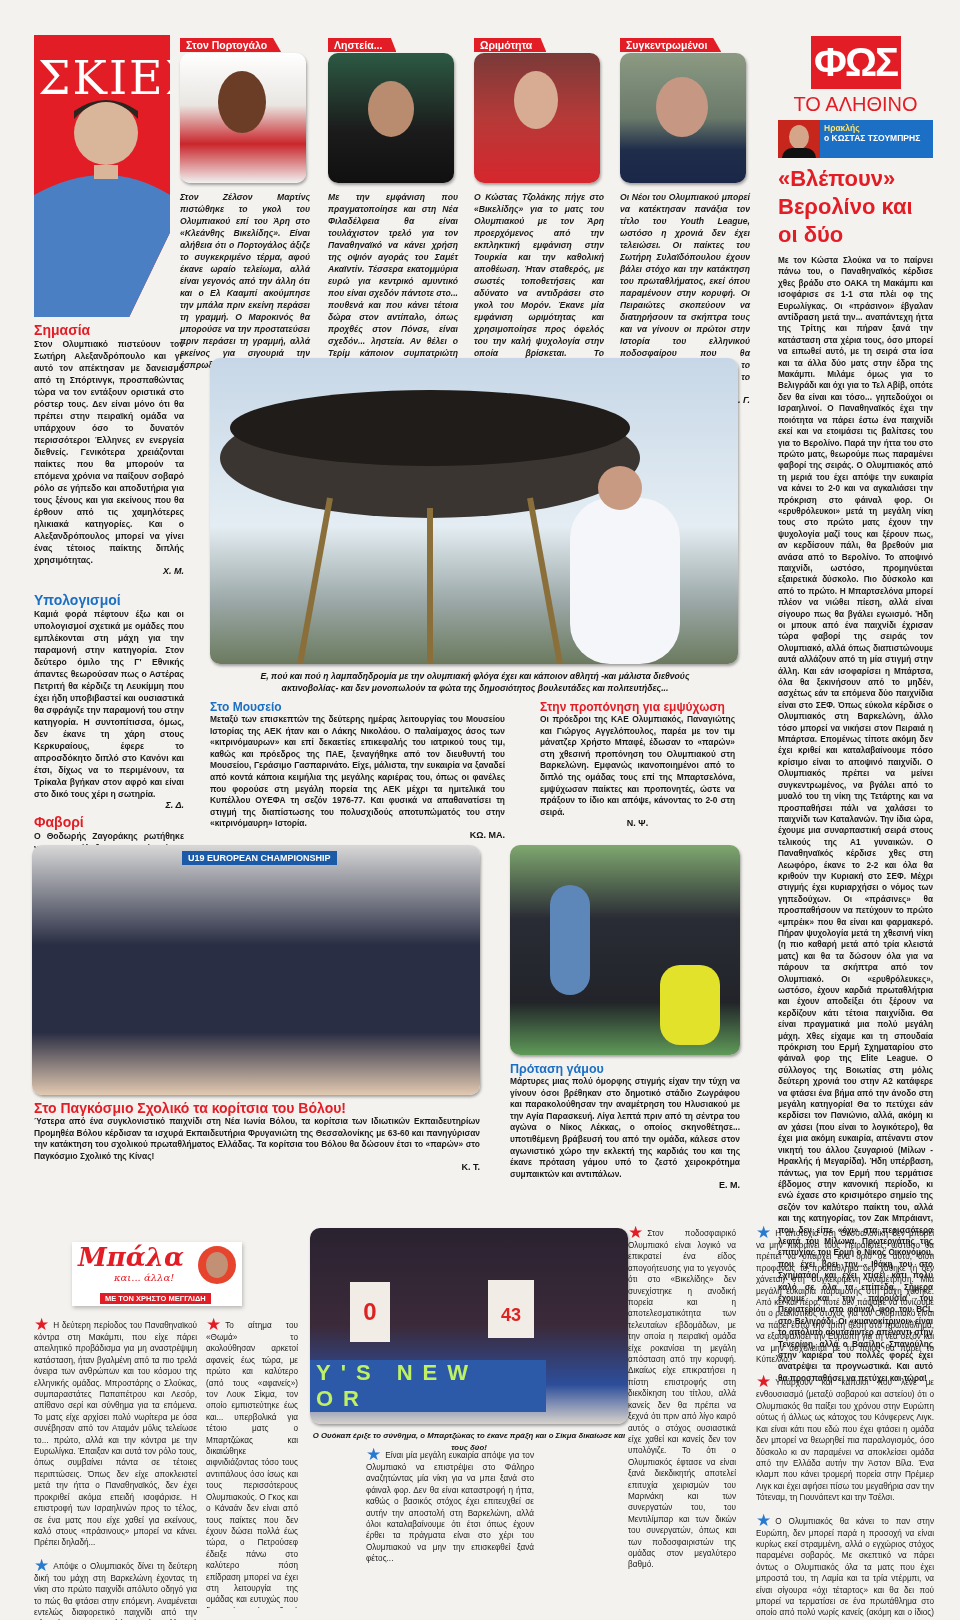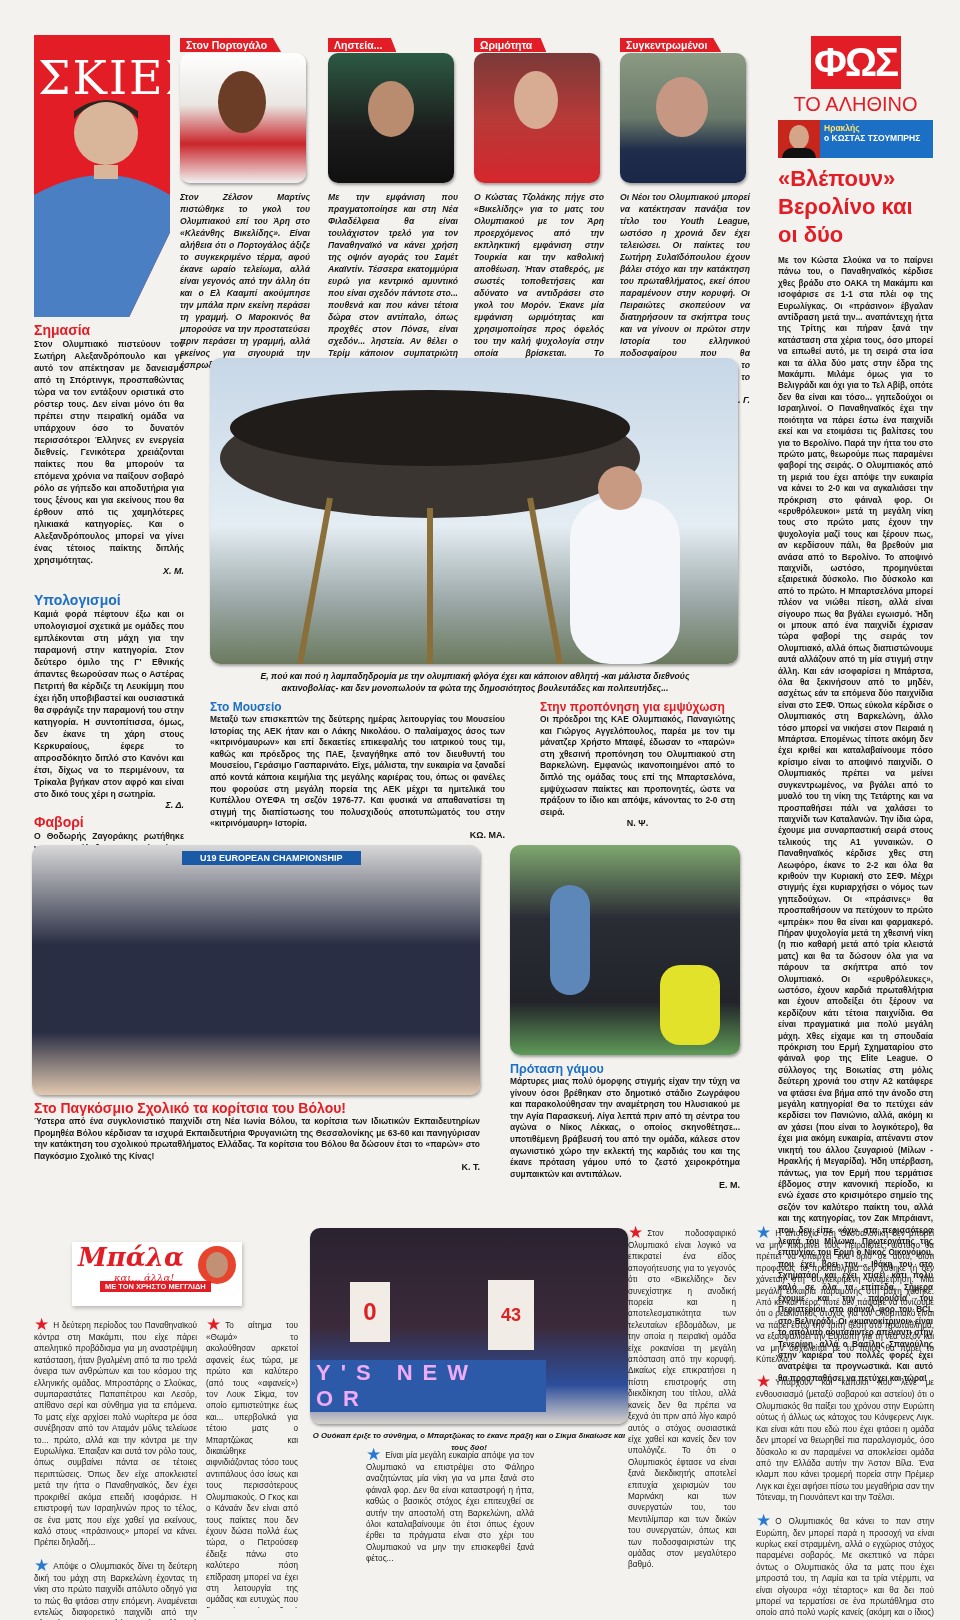--- a/index.html
+++ b/index.html
@@ -116,21 +116,21 @@
     <div style="flex:1;background:#1b6fc4;color:#fff;font-size:8.5px;font-weight:bold;padding:3px 4px;line-height:10px;">
       <div style="color:#ffe26b;">Ηρακλής</div>
       <div>ο ΚΩΣΤΑΣ ΤΣΟΥΜΠΡΗΣ</div>
     </div>
   </div>
   <div style="color:#e31d25;font-weight:bold;font-size:22px;line-height:28px;margin-top:7px;">«Βλέπουν» Βερολίνο και οι δύο</div>
   <div class="txt" style="font-size:8.2px;line-height:11.4px;margin-top:6px;">Με τον Κώστα Σλούκα να το παίρνει πάνω του, ο Παναθηναϊκός κέρδισε χθες βράδυ στο ΟΑΚΑ τη Μακάμπι και ισοφάρισε σε 1-1 στα πλέι οφ της Ευρωλίγκας. Οι «πράσινοι» έβγαλαν αντίδραση μετά την... αναπάντεχη ήττα της Τρίτης και πήραν ξανά την κατάσταση στα χέρια τους, όσο μπορεί να ειπωθεί αυτό, με τη σειρά στα ίσα και τα άλλα δύο ματς στην έδρα της Μακάμπι. Μιλάμε όμως για το Βελιγράδι και όχι για το Τελ Αβίβ, οπότε δεν θα είναι και τόσο... γηπεδούχοι οι Ισραηλινοί. Ο Παναθηναϊκός έχει την ποιότητα να πάρει έστω ένα παιχνίδι εκεί και να ετοιμάσει τις βαλίτσες του για το Βερολίνο. Παρά την ήττα του στο πρώτο ματς, θεωρούμε πως παραμένει φαβορί της σειράς. Ο Ολυμπιακός από τη μεριά του έχει απόψε την ευκαιρία να κάνει το 2-0 και να αγκαλιάσει την πρόκριση στο φάιναλ φορ. Οι «ερυθρόλευκοι» μετά τη μεγάλη νίκη τους στο πρώτο ματς έχουν την ψυχολογία μαζί τους και ξέρουν πως, αν κερδίσουν πάλι, θα βρεθούν μια ανάσα από το Βερολίνο. Το αποψινό παιχνίδι, ωστόσο, προμηνύεται εξαιρετικά δύσκολο. Πιο δύσκολο και από το πρώτο. Η Μπαρτσελόνα μπορεί πλέον να νιώθει πίεση, αλλά είναι σίγουρο πως θα βγάλει εγωισμό. Ήδη οι μπουκ από ένα παιχνίδι έχρισαν τώρα φαβορί της σειράς τον Ολυμπιακό, αλλά όπως διαπιστώνουμε αυτά αλλάζουν από τη μία στιγμή στην άλλη. Και εάν ισοφαρίσει η Μπάρτσα, όλα θα ξεκινήσουν από το μηδέν, ασχέτως εάν τα επόμενα δύο παιχνίδια είναι στο ΣΕΦ. Όπως εύκολα κέρδισε ο Ολυμπιακός στη Βαρκελώνη, άλλο τόσο μπορεί να νικήσει στον Πειραιά η Μπάρτσα. Επομένως τίποτε ακόμη δεν έχει κριθεί και καταλαβαίνουμε πόσο κρίσιμο είναι το αποψινό παιχνίδι. Ο Ολυμπιακός πρέπει να μείνει συγκεντρωμένος, να βγάλει από το μυαλό του τη νίκη της Τετάρτης και να προσπαθήσει πάλι να χαλάσει το παιχνίδι των Καταλανών. Την ίδια ώρα, έχουμε μια συναρπαστική σειρά στους τελικούς της Α1 γυναικών. Ο Παναθηναϊκός κέρδισε χθες στη Λεωφόρο, έκανε το 2-2 και όλα θα κριθούν την Κυριακή στο ΣΕΦ. Μέχρι στιγμής έχει κυριαρχήσει ο νόμος των γηπεδούχων. Οι «πράσινες» θα προσπαθήσουν να πετύχουν το πρώτο «μπρέικ» που θα είναι και φαρμακερό. Πήραν ψυχολογία μετά τη χθεσινή νίκη (η πιο καθαρή μετά από τρία κλειστά ματς) και θα τα δώσουν όλα για να πάρουν τα σκήπτρα από τον Ολυμπιακό. Οι «ερυθρόλευκες», ωστόσο, έχουν καρδιά πρωταθλήτρια και έχουν αποδείξει ότι ξέρουν να κερδίζουν κάτι τέτοια παιχνίδια. Θα είναι πραγματικά μια πολύ μεγάλη μάχη. Χθες είχαμε και τη σπουδαία πρόκριση του Ερμή Σχηματαρίου στο φάιναλ φορ της Elite League. Ο σύλλογος της Βοιωτίας στη μόλις δεύτερη χρονιά του στην Α2 κατάφερε να φτάσει ένα βήμα από την άνοδο στη μεγάλη κατηγορία! Θα το πετύχει εάν κερδίσει τον Πανιώνιο, αλλά, ακόμη κι αν χάσει (που είναι το λογικότερο), θα έχει μια ακόμη ευκαιρία, απέναντι στον νικητή του άλλου ζευγαριού (Μίλων - Ηρακλής ή Μεγαρίδα). Ήδη υπέρβαση, πάντως, για τον Ερμή που τερμάτισε έβδομος στην κανονική περίοδο, κι ενώ έχασε στο κρισιμότερο σημείο της σεζόν τον καλύτερο παίκτη του, αλλά και της κατηγορίας, τον Ζακ Μπράιαντ, που δεν είπε «όχι» στα περισσότερα λεφτά του Μίλωνα. Πρωτεργάτης της επιτυχίας του Ερμή ο Νίκος Οικονόμου, που έχει βρει την... Ιθάκη του στο Σχηματάρι και έχει χτίσει κάτι πολύ καλό σε όλα τα επίπεδα. Σήμερα έχουμε και την παρουσία του Περιστερίου στο φάιναλ φορ του BCL στο Βελιγράδι. Οι «κυανοκίτρινοι» είναι το απόλυτο αουτσάιντερ απέναντι στην Τενερίφη, αλλά ο Βασίλης Σπανούλης στην καριέρα του πολλές φορές έχει ανατρέψει τα προγνωστικά. Και αυτό θα προσπαθήσει να πετύχει και τώρα!</div>
 </div>
 
 <div class="abs photo" style="left:32px;top:845px;width:448px;height:250px;background:linear-gradient(180deg,#d8d8d8 0%,#2a2e44 40%,#2a2e44 75%,#e2c9b1 100%);">
-  <div style="position:absolute;left:150px;top:6px;color:#fff;background:#1b5aa6;font-size:9px;padding:2px 18px;font-weight:bold;">U19 EUROPEAN CHAMPIONSHIP</div>
+  <div style="position:absolute;left:150px;top:6px;color:#fff;background:#1b5aa6;font-size:9px;padding:2px 6px;font-weight:bold;">U19 EUROPEAN CHAMPIONSHIP</div>
 </div>
 <div class="abs" style="left:34px;top:1100px;width:446px;">
   <div class="h-red" style="font-size:14px;">Στο Παγκόσμιο Σχολικό τα κορίτσια του Βόλου!</div>
   <div class="txt" style="font-size:8.4px;line-height:11.6px;">Ύστερα από ένα συγκλονιστικό παιχνίδι στη Νέα Ιωνία Βόλου, τα κορίτσια των Ιδιωτικών Εκπαιδευτηρίων Προμηθέα Βόλου κέρδισαν τα ισχυρά Εκπαιδευτήρια Φρυγανιώτη της Θεσσαλονίκης με 63-60 και πανηγύρισαν την κατάκτηση του σχολικού πρωταθλήματος Ελλάδας. Τα κορίτσια του Βόλου θα δώσουν έτσι το «παρών» στο Παγκόσμιο Σχολικό της Κίνας!</div>
   <div class="sig" style="font-style:normal;">Κ. Τ.</div>
 </div>
 
 <div class="abs photo" style="left:510px;top:845px;width:230px;height:210px;background:linear-gradient(180deg,#7fa86f 0%,#2a2c35 35%,#22242a 75%,#5f9a58 100%);">
   <div style="position:absolute;left:40px;top:40px;width:40px;height:110px;border-radius:20px;background:#5d87b8;"></div>
   <div style="position:absolute;left:150px;top:120px;width:60px;height:80px;border-radius:20px;background:#e2e22a;"></div>
@@ -140,36 +140,36 @@
   <div class="txt" style="font-size:8.4px;line-height:11.6px;">Μάρτυρες μιας πολύ όμορφης στιγμής είχαν την τύχη να γίνουν όσοι βρέθηκαν στο δημοτικό στάδιο Ζωγράφου και παρακολούθησαν την αναμέτρηση του Ηλυσιακού με την Αγία Παρασκευή. Λίγα λεπτά πριν από τη σέντρα του αγώνα ο Νίκος Λέκκας, ο οποίος σκηνοθέτησε... υποτιθέμενη βράβευσή του από την ομάδα, κάλεσε στον αγωνιστικό χώρο την εκλεκτή της καρδιάς του και της έκανε πρόταση γάμου υπό το ζεστό χειροκρότημα συμπαικτών και αντιπάλων.</div>
   <div class="sig" style="font-style:normal;">Ε. Μ.</div>
 </div>
 
 <div class="abs" style="left:72px;top:1242px;width:170px;height:64px;background:#fff;box-shadow:1px 2px 4px rgba(0,0,0,.25);">
   <div style="position:absolute;left:6px;top:0;color:#e31d25;font-family:'DejaVu Serif',serif;font-style:italic;font-size:26px;font-weight:bold;">Μπάλα</div>
   <div style="position:absolute;left:42px;top:30px;color:#e31d25;font-family:'DejaVu Serif',serif;font-style:italic;font-size:10px;">και... άλλα!</div>
   <div style="position:absolute;right:6px;top:4px;width:38px;height:38px;border-radius:50%;background:#e7442e;overflow:hidden;">
     <div style="position:absolute;left:8px;top:6px;width:22px;height:26px;border-radius:50%;background:#c29074;"></div>
   </div>
-  <div style="position:absolute;left:28px;bottom:14px;background:#e31d25;color:#fff;font-size:7.5px;font-weight:bold;padding:1px 5px;">ΜΕ ΤΟΝ ΧΡΗΣΤΟ ΜΕΓΓΛΙΔΗ</div>
+  <div style="position:absolute;left:28px;bottom:2px;background:#e31d25;color:#fff;font-size:7.5px;font-weight:bold;padding:1px 5px;">ΜΕ ΤΟΝ ΧΡΗΣΤΟ ΜΕΓΓΛΙΔΗ</div>
 </div>
 
 <div class="abs" style="left:34px;top:1318px;width:163px;">
   <div class="txt" style="font-size:8.2px;line-height:11.4px;font-weight:normal;"><span class="star red">★</span><span>Η δεύτερη περίοδος του Παναθηναϊκού κόντρα στη Μακάμπι, που είχε πάρει απειλητικό προβάδισμα για μη αναστρέψιμη κατάσταση, ήταν βγαλμένη από τα πιο τρελά όνειρα των ανθρώπων και του κόσμου της ελληνικής ομάδας. Μπροστάρης ο Σλούκας, συμπαραστάτες Παπαπέτρου και Λεσόρ, απίθανο σερί και σύνθημα για τα επόμενα. Το ματς είχε αρχίσει πολύ νωρίτερα με όσα συνέβησαν από τον Αταμάν μόλις τελείωσε το... πρώτο, αλλά και την κόντρα με την Ευρωλίγκα. Έπαιξαν και αυτά τον ρόλο τους, όπως συμβαίνει πάντα σε τέτοιες περιπτώσεις. Όπως δεν είχε αποκλειστεί μετά την ήττα ο Παναθηναϊκός, δεν έχει προκριθεί ακόμα επειδή ισοφάρισε. Η επιστροφή των Ισραηλινών προς το τέλος, σε ένα ματς που είχε χαθεί για εκείνους, καλό στους «πράσινους» μπορεί να κάνει. Πρέπει δηλαδή...</span></div>
   <div class="txt" style="font-size:8.2px;line-height:11.4px;font-weight:normal;margin-top:10px;"><span class="star blue">★</span><span>Απόψε ο Ολυμπιακός δίνει τη δεύτερη δική του μάχη στη Βαρκελώνη έχοντας τη νίκη στο πρώτο παιχνίδι απόλυτο οδηγό για το πώς θα φτάσει στην επόμενη. Αναμένεται εντελώς διαφορετικό παιχνίδι από την πλευρά της Μπαρτσελόνα, ενώ η ελληνική ομάδα καλείται να μην κάνει και πολλά διαφορετικά σε σχέση με την πρεμιέρα. Προφανώς έχει δίκιο ο Γιώργος Μπαρτζώκας όταν κατεβάζει τους τόνους και δηλώνει ότι η σειρά αρχίζει από το «0-0». Ξέρει καλά ότι η πίεση έχει μεταφερθεί στον αντίπαλο, με μεγαλύτερη σημασία όλων να γίνει ό,τι ζήτησε ως «σύνθημα» ο Τόμας Ουόκαπ προτού αρχίσει η σειρά. Να βγουν μπροστά, δηλαδή, παίκτες που δεν είχαν πρωταγωνιστικό ρόλο και να αναπληρώσουν τα μεγάλα κενά στα οποία είχε προστεθεί η απουσία του Κώστα Παπανικολάου.</span></div>
 </div>
 
 <div class="abs" style="left:206px;top:1318px;width:92px;overflow:hidden;height:290px;">
   <div class="txt" style="font-size:8.2px;line-height:11.4px;font-weight:normal;"><span class="star red">★</span><span>Το αίτημα του «Θωμά» το ακολούθησαν αρκετοί αφανείς έως τώρα, με πρώτο και καλύτερο (από τους «αφανείς») τον Λουκ Σίκμα, τον οποίο εμπιστεύτηκε έως και... υπερβολικά για τέτοιο ματς ο Μπαρτζώκας και δικαιώθηκε αιφνιδιάζοντας τόσο τους αντιπάλους όσο ίσως και τους περισσότερους Ολυμπιακούς. Ο Γκος και ο Κάναάν δεν είναι από τους παίκτες που δεν έχουν δώσει πολλά έως τώρα, ο Πετρούσεφ έδειξε πάνω στο καλύτερο πόση επίδραση μπορεί να έχει στη λειτουργία της ομάδας και ευτυχώς που δεν υπέστη κάτι σοβαρό στο άσχημο πέσιμό του, ώστε να προστεθεί ξανά στη μακρά λίστα των προβλημάτων που αντιμετωπίζει και λύνει μέσα στη διάρκεια της σεζόν χωρίς σταματημό ο «κόκκινος» πάγκος.</span></div>
 </div>
 
 <div class="abs photo" style="left:310px;top:1228px;width:318px;height:196px;background:linear-gradient(180deg,#2a2230 0%,#3b2a3a 50%,#2d4e9b 80%,#d7d2cc 100%);">
   <div style="position:absolute;left:40px;top:54px;width:40px;height:60px;background:#f1ece6;color:#d22;font-size:24px;font-weight:bold;text-align:center;line-height:60px;">0</div>
-  <div style="position:absolute;left:178px;top:52px;width:46px;height:70px;background:#f1ece6;color:#d22;font-size:18px;font-weight:bold;text-align:center;line-height:70px;">43</div>
-  <div style="position:absolute;left:0;top:132px;width:230px;background:#2d5aa8;color:#f0abfc;font-size:22px;font-weight:bold;letter-spacing:10px;padding-left:6px;">Y'S NEW OR</div>
+  <div style="position:absolute;left:178px;top:52px;width:46px;height:58px;background:#f1ece6;color:#d22;font-size:18px;font-weight:bold;text-align:center;line-height:70px;">43</div>
+  <div style="position:absolute;left:0;top:132px;width:230px;background:#2d5aa8;color:#bef264;font-size:22px;font-weight:bold;letter-spacing:10px;padding-left:6px;">Y'S NEW OR</div>
 </div>
 <div class="abs caption" style="left:310px;top:1430px;width:318px;font-size:7.8px;">Ο Ουόκαπ έριξε το σύνθημα, ο Μπαρτζώκας το έκανε πράξη και ο Σίκμα δικαίωσε και τους δύο!</div>
 
 <div class="abs" style="left:366px;top:1448px;width:168px;">
   <div class="txt" style="font-size:8.2px;line-height:11.4px;font-weight:normal;"><span class="star blue">★</span><span>Είναι μία μεγάλη ευκαιρία απόψε για τον Ολυμπιακό να επιστρέψει στο Φάληρο αναζητώντας μία νίκη για να μπει ξανά στο φάιναλ φορ. Δεν θα είναι καταστροφή η ήττα, καθώς ο βασικός στόχος έχει επιτευχθεί σε αυτήν την αποστολή στη Βαρκελώνη, αλλά όλοι καταλαβαίνουμε ότι έτσι όπως έχουν έρθει τα πράγματα είναι στο χέρι του Ολυμπιακού να μην την επισκεφθεί ξανά φέτος...</span></div>
 </div>
 
 <div class="abs" style="left:628px;top:1226px;width:108px;">
   <div class="txt" style="font-size:8.2px;line-height:11.4px;font-weight:normal;"><span class="star red">★</span><span>Στον ποδοσφαιρικό Ολυμπιακό είναι λογικό να επικρατεί ένα είδος απογοήτευσης για το γεγονός ότι στο «Βικελίδης» δεν συνεχίστηκε η ανοδική πορεία και η αποτελεσματικότητα των τελευταίων εβδομάδων, με την οποία η πειραϊκή ομάδα είχε ροκανίσει τη μεγάλη απόσταση από την κορυφή. Δικαίως είχε επικρατήσει η πίστη επιστροφής στη διεκδίκηση του τίτλου, αλλά κανείς δεν θα πρέπει να ξεχνά ότι πριν από λίγο καιρό αυτός ο στόχος ουσιαστικά είχε χαθεί και κανείς δεν τον υπολόγιζε. Το ότι ο Ολυμπιακός έφτασε να είναι ξανά διεκδικητής αποτελεί επιτυχία χειρισμών του Μαρινάκη και των συνεργατών του, του Μεντιλίμπαρ και των δικών του συνεργατών, όπως και των ποδοσφαιριστών της ομάδας στον μεγαλύτερο βαθμό.</span></div>
 </div>

